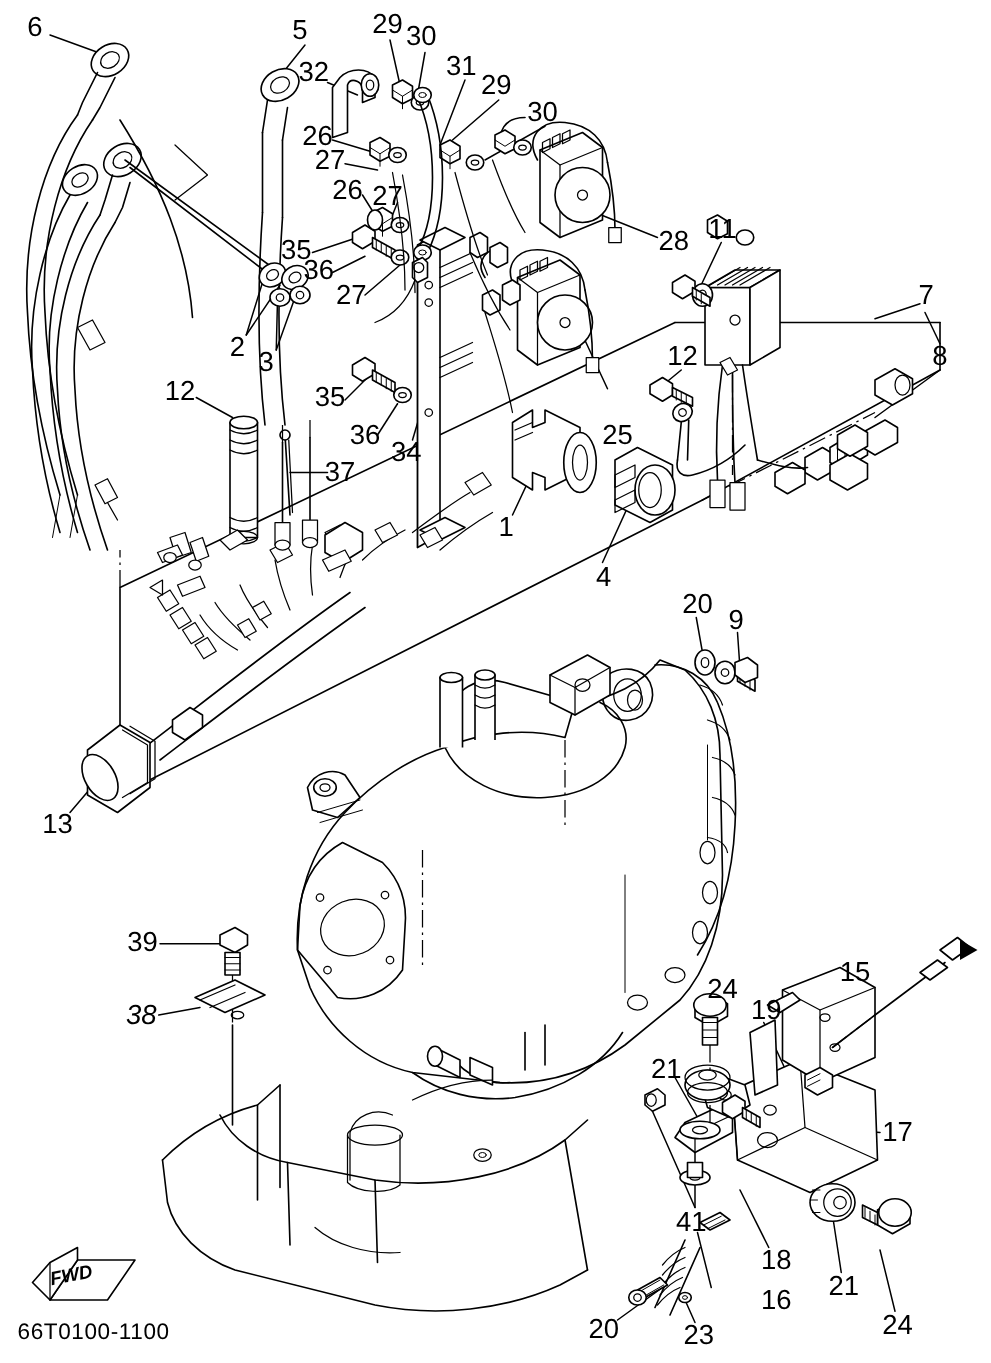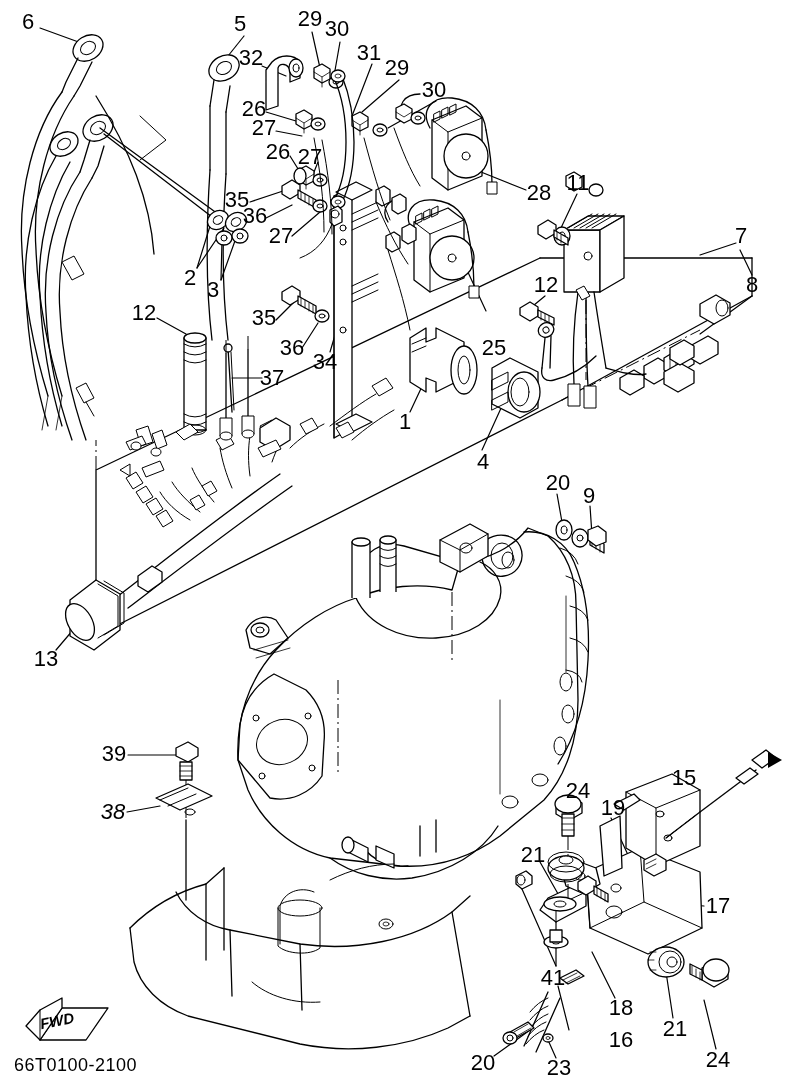--- a/index.html
+++ b/index.html
@@ -813,15 +813,15 @@
       <div class="callout" style="left: 621px; top: 1008px;">18</div>
       <div class="callout" style="left: 573px; top: 1040px; margin-left: 48px;">16</div>
       <div class="callout" style="left: 675px; top: 1029px;">21</div>
       <div class="callout" style="left: 483px; top: 1063px; text-align: right;">20</div>
       <div class="callout" style="left: 559px; top: 1068px;">23</div>
       <div class="callout" style="left: 718px; top: 1060px;">24</div>
     </div>
 
   <div id="fwd-label">FWD</div>
 
-  <div id="diagram-code">66T0100-2100</div>
+  <div id="diagram-code">66T0100-1100</div>
 
 </div>
 
 </body></html>

